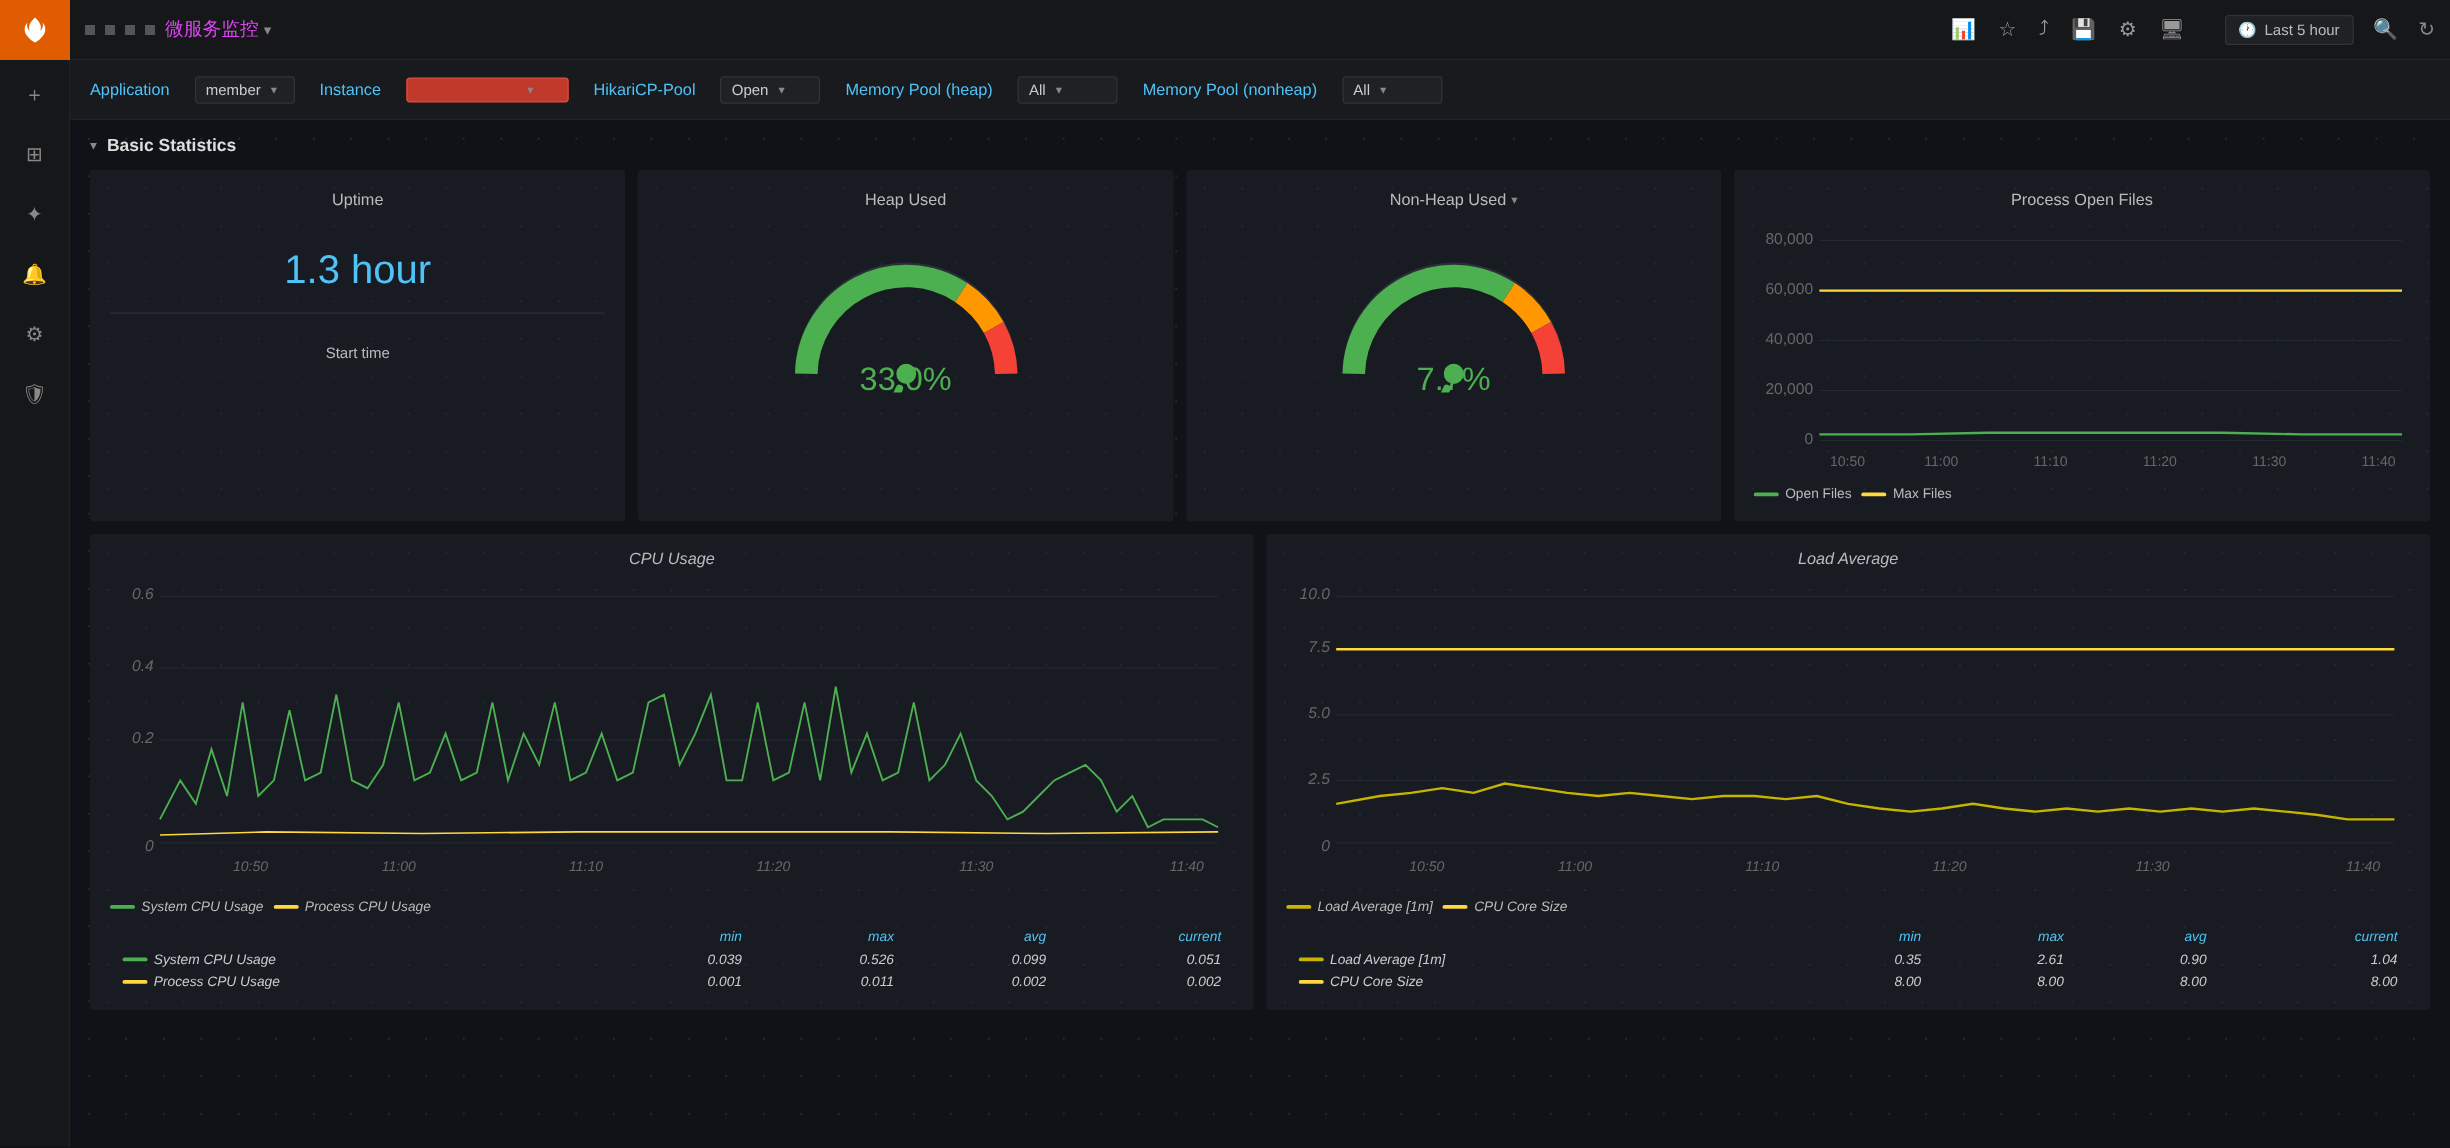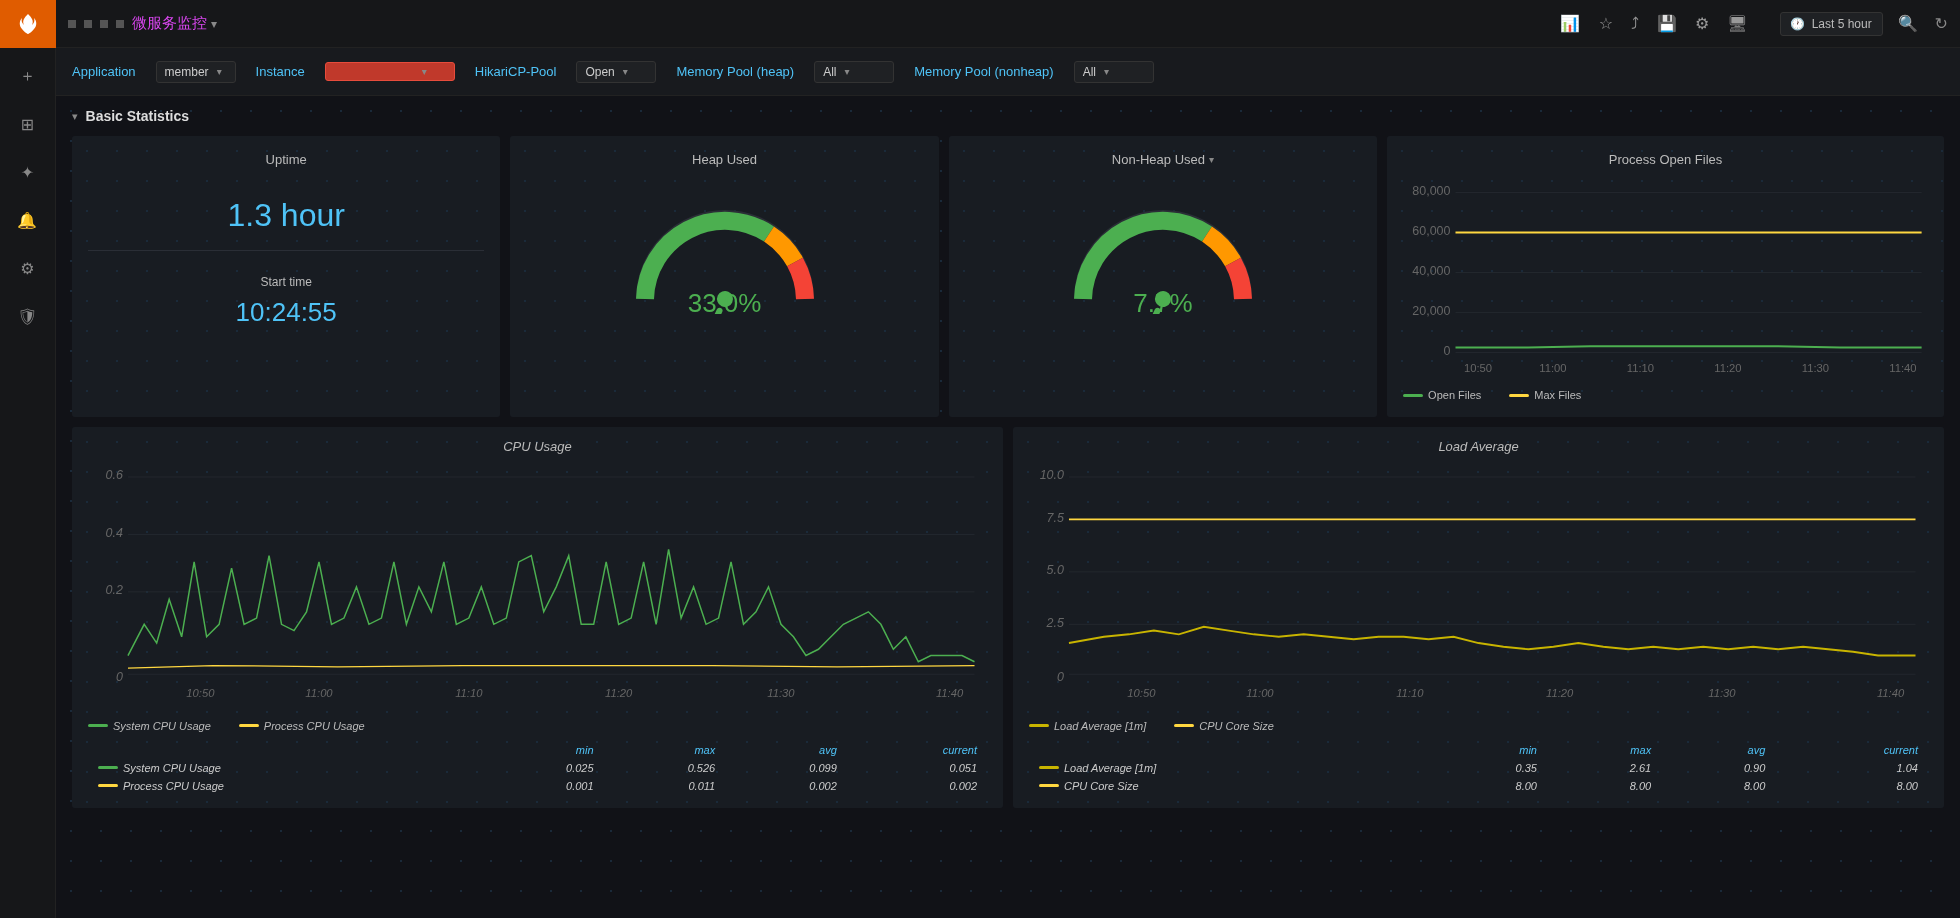--- a/index.html
+++ b/index.html
@@ -244,21 +244,21 @@
       background: #181c22;
       border-radius: 3px;
       padding: 12px 16px;
       min-height: 300px;
       font-style: italic;
     }
 
     
     .legend {
       display: flex;
-      gap: 28px;
+      gap: 8px;
       margin-top: 8px;
       align-items: flex-start;
     }
     .legend-item {
       display: flex;
       align-items: center;
       gap: 5px;
       font-size: 11px;
       color: #bbb;
     }
@@ -418,21 +418,20 @@
       <span class="section-title">Basic Statistics</span>
     </div>
 
     <div class="stats-row">
 
       <div class="stat-card">
         <div class="stat-card-title">Uptime</div>
         <div class="stat-value-large">1.3 hour</div>
         <hr class="stat-divider">
         <div class="stat-subtitle">Start time</div>
-        <div class="stat-value-time">10:24:55</div>
       </div>
 
       <div class="stat-card">
         <div class="stat-card-title">Heap Used</div>
         <div class="gauge-container">
           <svg class="gauge-svg" viewBox="0 0 200 120">
 
             <path d="M 20 105 A 80 80 0 0 1 180 105" stroke="#2a2e36" stroke-width="18" fill="none"></path>
 
             <path d="M 20 105 A 80 80 0 0 1 180 105" stroke="url(#heapGrad)" stroke-width="18" fill="none" stroke-dasharray="251.2" stroke-dashoffset="0"></path>
@@ -560,21 +559,21 @@
               <td style="text-align:right;color:#4fc3f7">avg</td>
               <td style="text-align:right;color:#4fc3f7">current</td>
             </tr>
           </thead>
           <tbody>
             <tr>
               <td style="display:flex;align-items:center;gap:5px">
                 <span style="display:inline-block;width:20px;height:3px;background:#4caf50;border-radius:2px;flex-shrink:0"></span>
                 System CPU Usage
               </td>
-              <td>0.025</td>
+              <td>0.039</td>
               <td>0.526</td>
               <td>0.099</td>
               <td>0.051</td>
             </tr>
             <tr>
               <td style="display:flex;align-items:center;gap:5px">
                 <span style="display:inline-block;width:20px;height:3px;background:#ffd740;border-radius:2px;flex-shrink:0"></span>
                 Process CPU Usage
               </td>
               <td>0.001</td>

